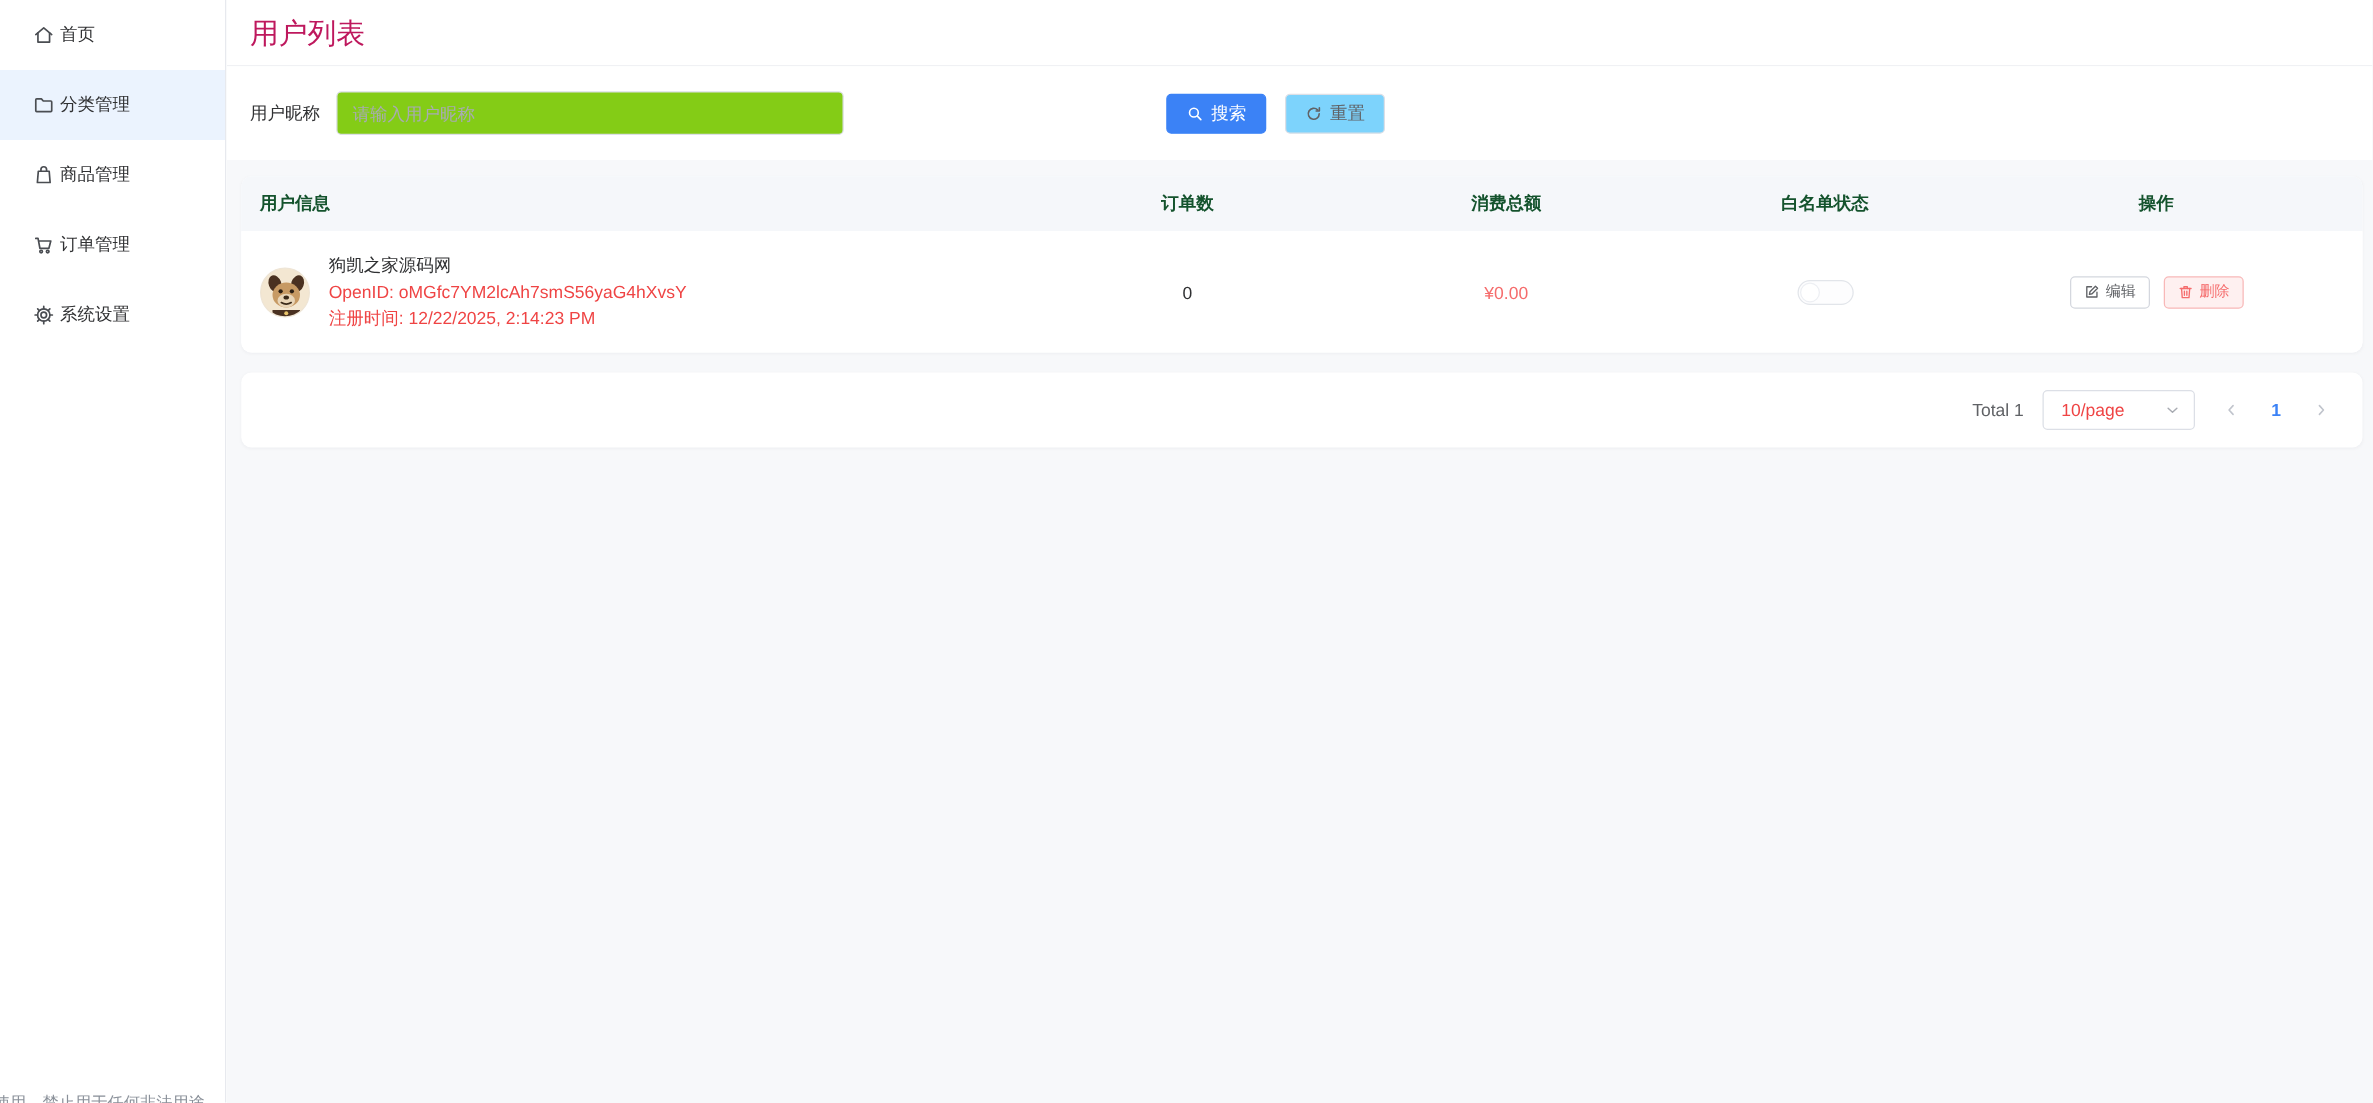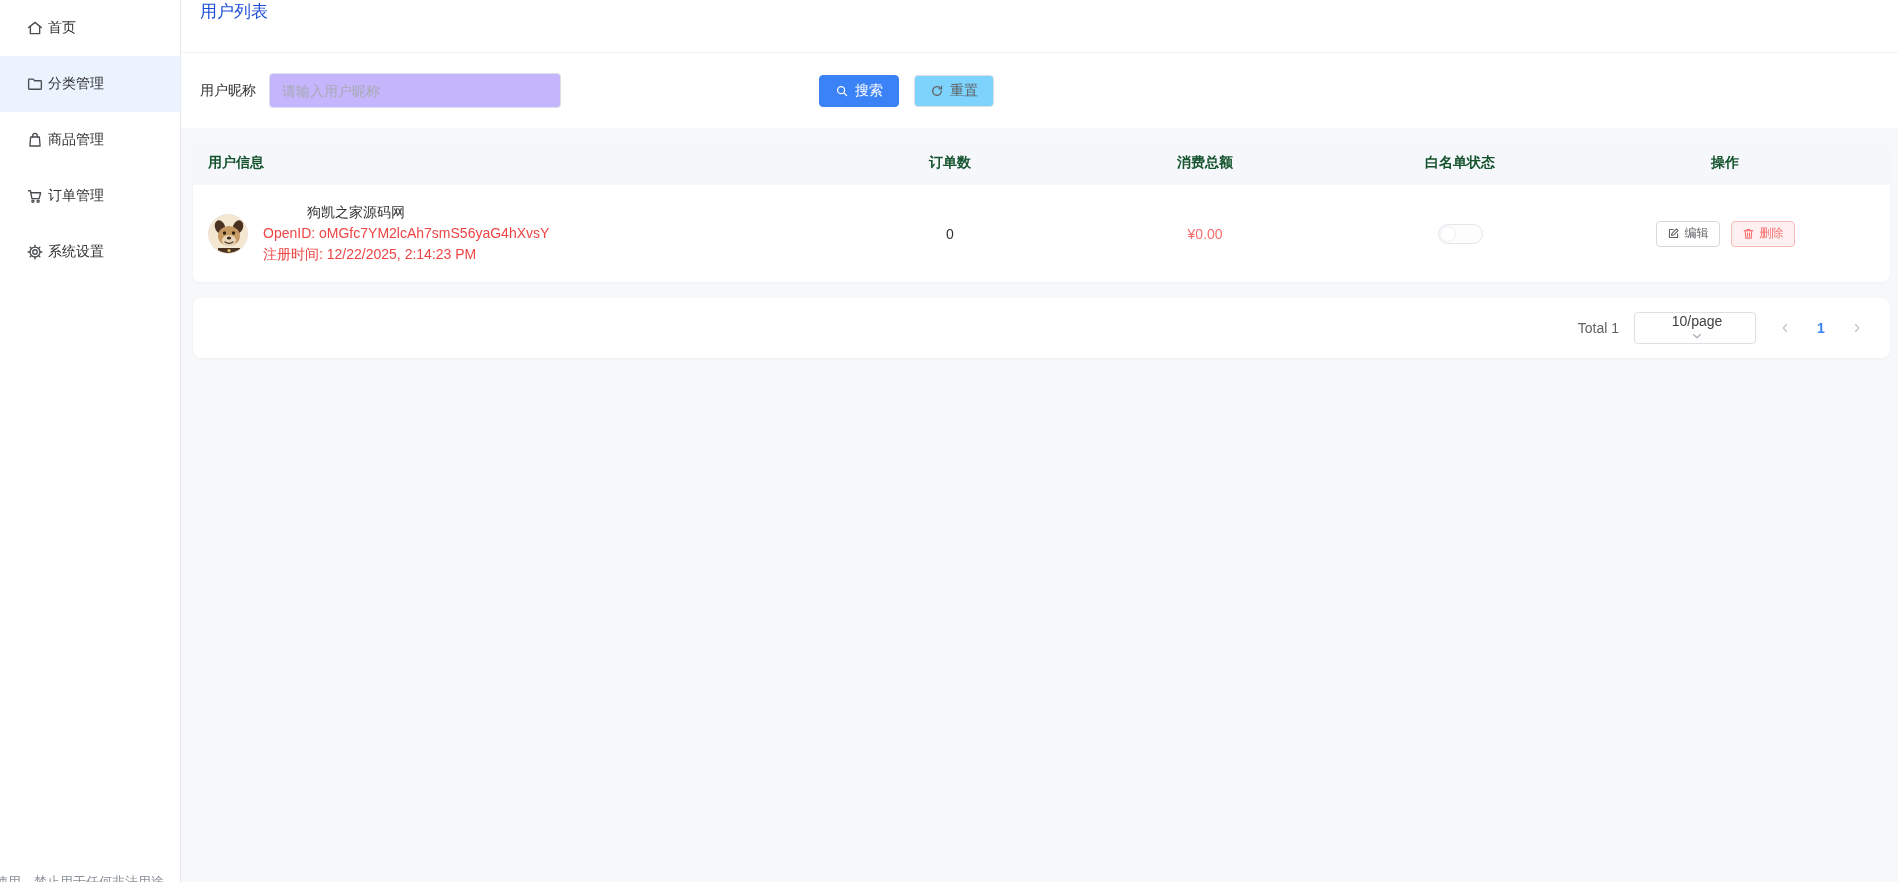--- a/index.html
+++ b/index.html
@@ -24,32 +24,32 @@
   .nav-item.active { color:#3b82f6; }
   .nav-item.active .ic { color:#3b82f6; }
   .footer-note {
     position:fixed; left:-5px; bottom:-9px; white-space:nowrap;
     font-size:13px; color:#8a9099; z-index:6;
   }
 
   
   .main { margin-left:181px; height:100%; background:#f7f8fa; }
   .page-header {
-    background:#fff; height:53px; display:flex; 
-    padding:0 19px; font-size:17px; font-weight:500; color:#1d4ed8;
+    background:#fff; height:53px; display:flex; align-items:center;
+    padding:0 19px; font-size:23px; font-weight:500; color:#be185d;
     border-bottom:1px solid #f0f1f4;
   }
   .search-bar {
     background:#fff; height:75px; display:flex; align-items:center; padding:0 19px;
   }
   .search-bar .field-label { color:#303133; margin-right:13px; }
   .search-input {
-    width:292px; height:35px; border:1px solid #dcdfe6; border-radius:4px;
+    width:406px; height:35px; border:1px solid #dcdfe6; border-radius:4px;
     padding:0 12px; font-size:14px; color:#303133; outline:none;
-    font-family:inherit; background:#c4b5fd;
+    font-family:inherit; background:#84cc16;
   }
   .search-input::placeholder { color:#a8abb2; }
   .btn-group { margin-left:258px; display:flex; gap:15px; }
   .btn {
     height:32px; border-radius:4px; display:inline-flex; align-items:center;
     gap:6px; padding:0 15px; font-size:14px; cursor:pointer; border:1px solid transparent;
     font-family:inherit; background:#fff;
   }
   .btn-primary { background:#3b82f6; border-color:#3b82f6; color:#fff; }
   .btn-plain { background:#7dd3fc; border-color:#dcdfe6; color:#606266; }
@@ -72,21 +72,21 @@
   .t-header .th.first { text-align:left; padding-left:15px; }
   .t-row { padding:17px 0; background:#fff; border-radius:0 0 8px 8px; }
   .cell-center { text-align:center; color:#303133; }
 
   .user-cell { display:flex; align-items:center; gap:15px; padding-left:15px; }
   .avatar {
     width:40px; height:40px; border-radius:50%; overflow:hidden;
     background:#f3e4cd; border:1px solid #eee5d6; flex:0 0 auto;
   }
   .user-lines { line-height:21px; font-size:14px; }
-  .user-name { color:#303133;margin-left:44px; }
+  .user-name { color:#303133; }
   .user-sub { color:#ef4444; }
 
   .money { color:#f56c6c; }
 
   .switch {
     width:45px; height:20px; border-radius:10px; border:1px solid #e2e5ea;
     background:#fdfdfe; margin:0 auto; position:relative; cursor:pointer;
   }
   .switch .knob {
     position:absolute; left:1px; top:1px; width:16px; height:16px; border-radius:50%;
@@ -103,21 +103,21 @@
   .btn-del  { background:#fef0f0; border:1px solid #f8b8b8; color:#f56c6c; }
 
   
   .pagi-card {
     margin-top:16px; height:60px; display:flex; align-items:center;
     justify-content:flex-end; gap:15px; padding-right:19px; color:#606266;
   }
   .page-size-select {
     width:122px; height:32px; border:1px solid #dcdfe6; border-radius:4px;
     display:flex; align-items:center; justify-content:space-between;
-    padding:0 10px 0 14px; cursor:pointer; background:#fff; color:#404040;flex-direction:column;
+    padding:0 10px 0 14px; cursor:pointer; background:#fff; color:#ef4444;
   }
   .pager { display:flex; align-items:center; gap:8px; }
   .pg-btn {
     width:28px; height:28px; display:flex; align-items:center; justify-content:center;
     color:#c0c4cc; cursor:default; background:transparent; border:none;
   }
   .pg-num {
     min-width:28px; height:28px; display:flex; align-items:center; justify-content:center;
     color:#3b82f6; font-weight:700; cursor:pointer;
   }

